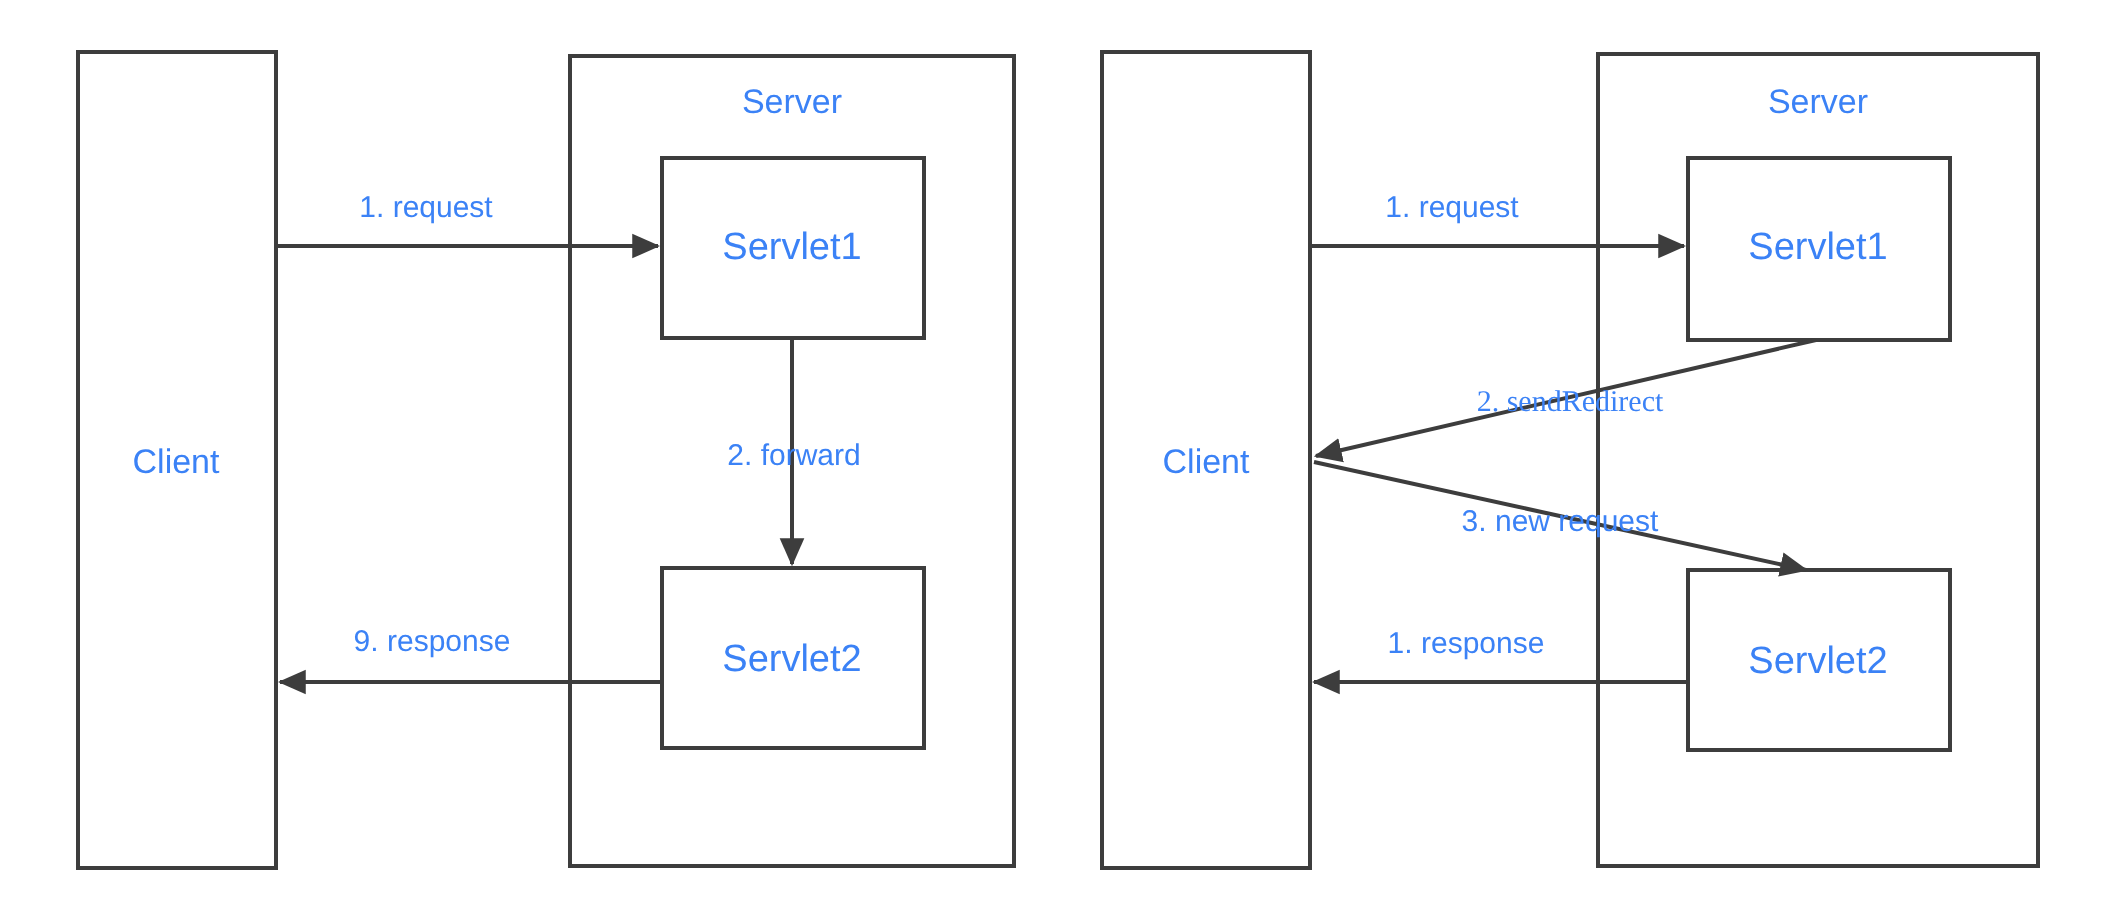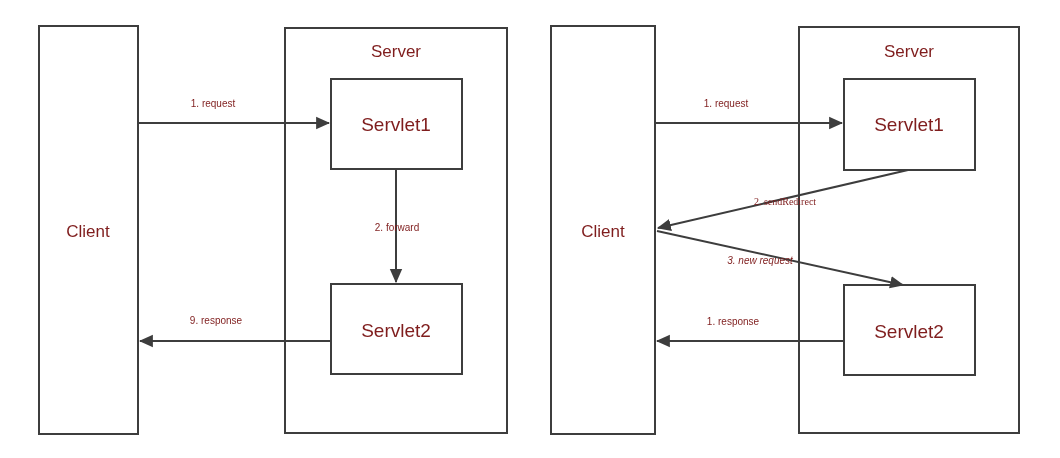--- a/index.html
+++ b/index.html
@@ -21,27 +21,27 @@
     background: #ffffff;
   }
   #canvas svg {
     position: absolute;
     left: 0;
     top: 0;
   }
   .dg-label {
     position: absolute;
     white-space: nowrap;
-    color: #7f1d1d;
+    color: #3b82f6;
     line-height: 1;
     transform: translate(-50%, -50%);
   }
   .lbl-container { font-size: 17px; }
   .lbl-node      { font-size: 19px; }
-  .lbl-edge      { font-size: 10px; }
+  .lbl-edge      { font-size: 15px; }
 </style>
 </head>
 <body>
 
 <div id="canvas">
 
   <svg width="1060" height="458" viewBox="0 0 1060 458">
     <defs>
       <marker id="arrowFilled" viewBox="0 0 10 10" refX="9.2" refY="5" markerWidth="7" markerHeight="7" orient="auto-start-reverse">
         <path d="M 0 0.6 L 10 5 L 0 9.4 z" fill="#3d3d3d"></path>
@@ -102,17 +102,17 @@
   <div class="dg-label lbl-container" style="left:909px; top:51px;">Server</div>
 
   <div class="dg-label lbl-node" style="left:909px; top:124px;">Servlet1</div>
 
   <div class="dg-label lbl-node" style="left:909px; top:331px;">Servlet2</div>
 
   <div class="dg-label lbl-edge" style="left:726px; top:104px;">1. request</div>
 
   <div class="dg-label lbl-edge" style="left:785px; top:202px;font-family:Liberation Serif, serif;">2. sendRedirect</div>
 
-  <div class="dg-label lbl-edge" style="left:760px; top:261px;font-style:italic;">3. new request</div>
+  <div class="dg-label lbl-edge" style="left:780px; top:261px;">3. new request</div>
 
   <div class="dg-label lbl-edge" style="left:733px; top:322px;">1. response</div>
 
 </div>
 
 </body></html>

